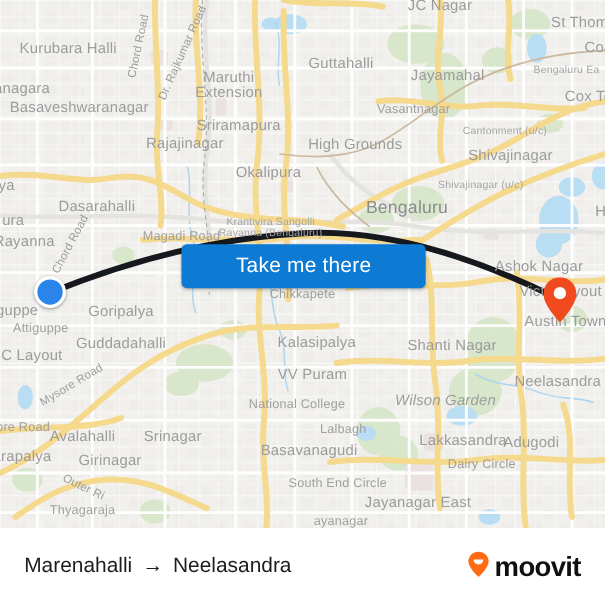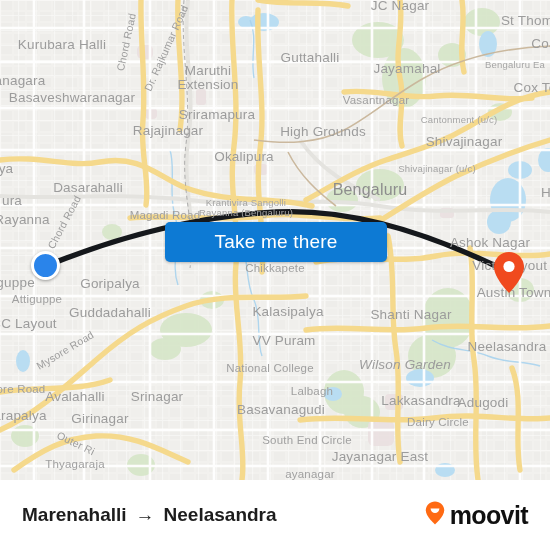--- a/index.html
+++ b/index.html
@@ -74,21 +74,20 @@
   #footer {
     position:absolute; left:0; top:480px; width:550px; height:70px;
     background:#ffffff;
     display:flex; align-items:center; justify-content:space-between;
     padding:0 22px;
   }
   #route-title {
     font-size:19px; color:#1d1d1d;
     display:flex; align-items:flex-start; gap:9px;
     font-family:"Liberation Sans", sans-serif;
-    font-weight:bold;
   }
   #route-title .arrow { font-size:19px; color:#1d1d1d; }
   #moovit-logo { display:flex; align-items:flex-end; gap:2px; }
   #moovit-logo .word {
     font-size:25px; font-weight:bold; color:#101010;
     letter-spacing:-0.6px; font-family:"Liberation Sans", sans-serif;
   }
 </style>
 </head>
 <body>

